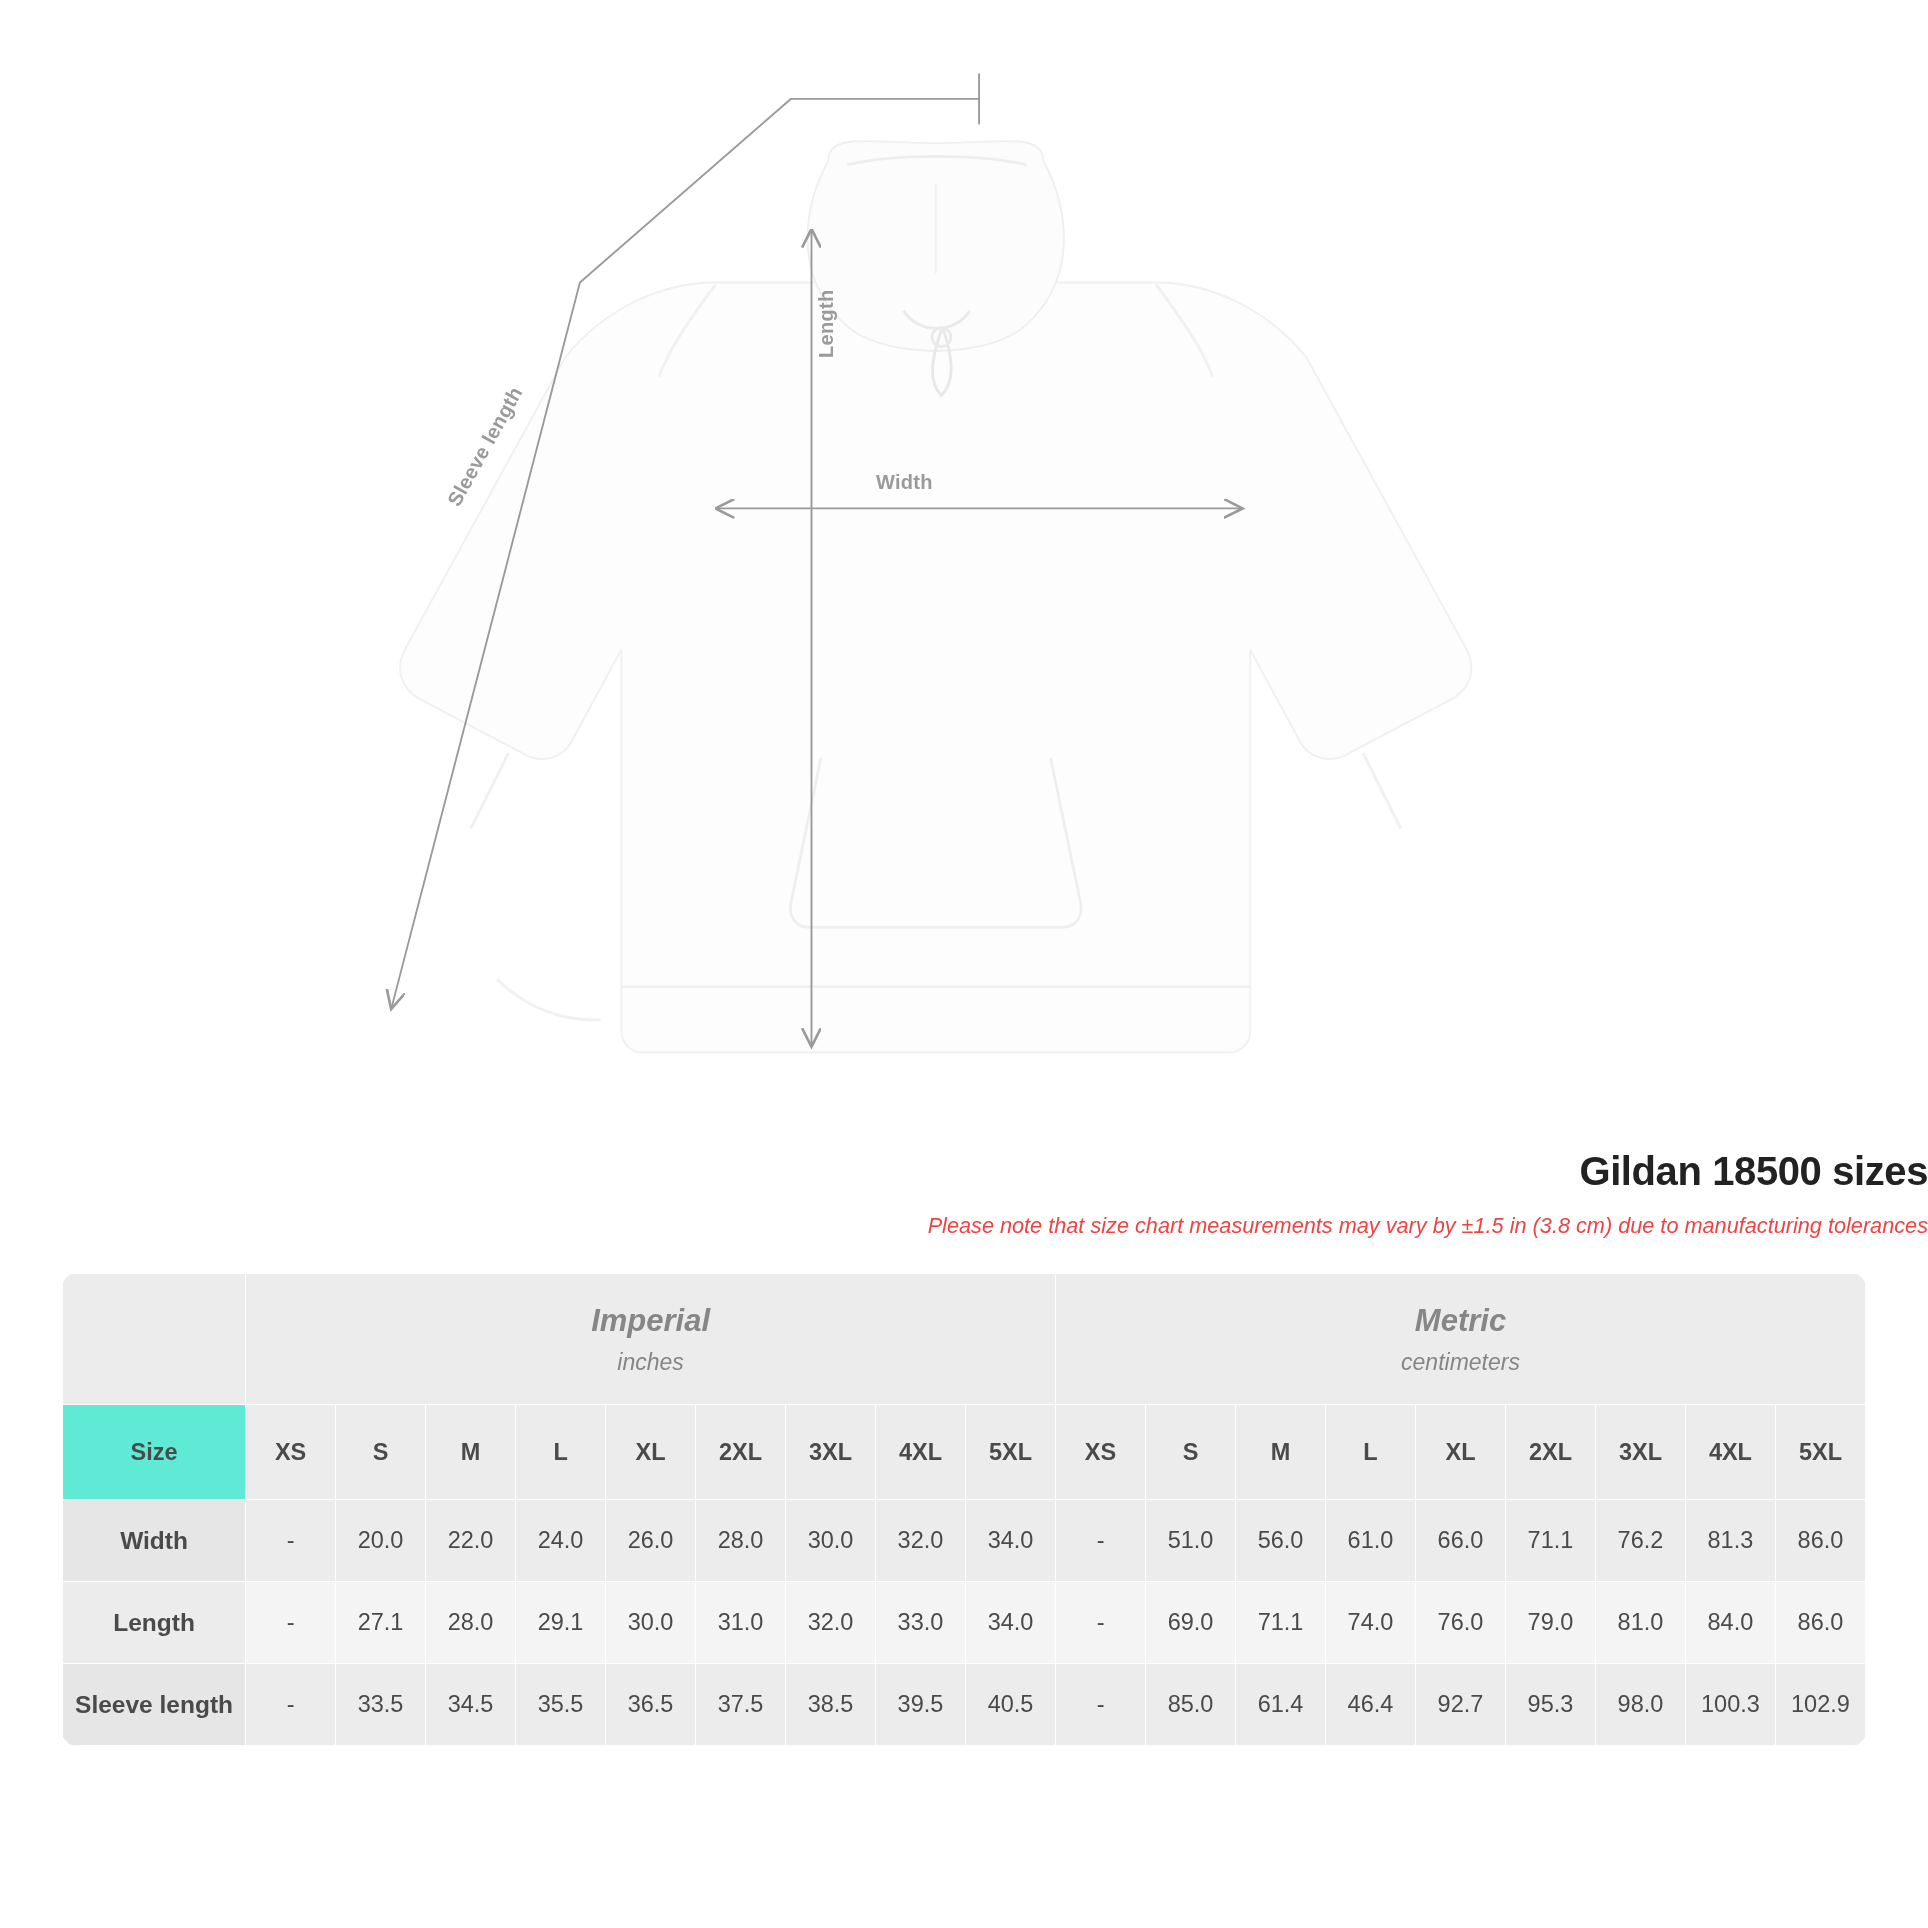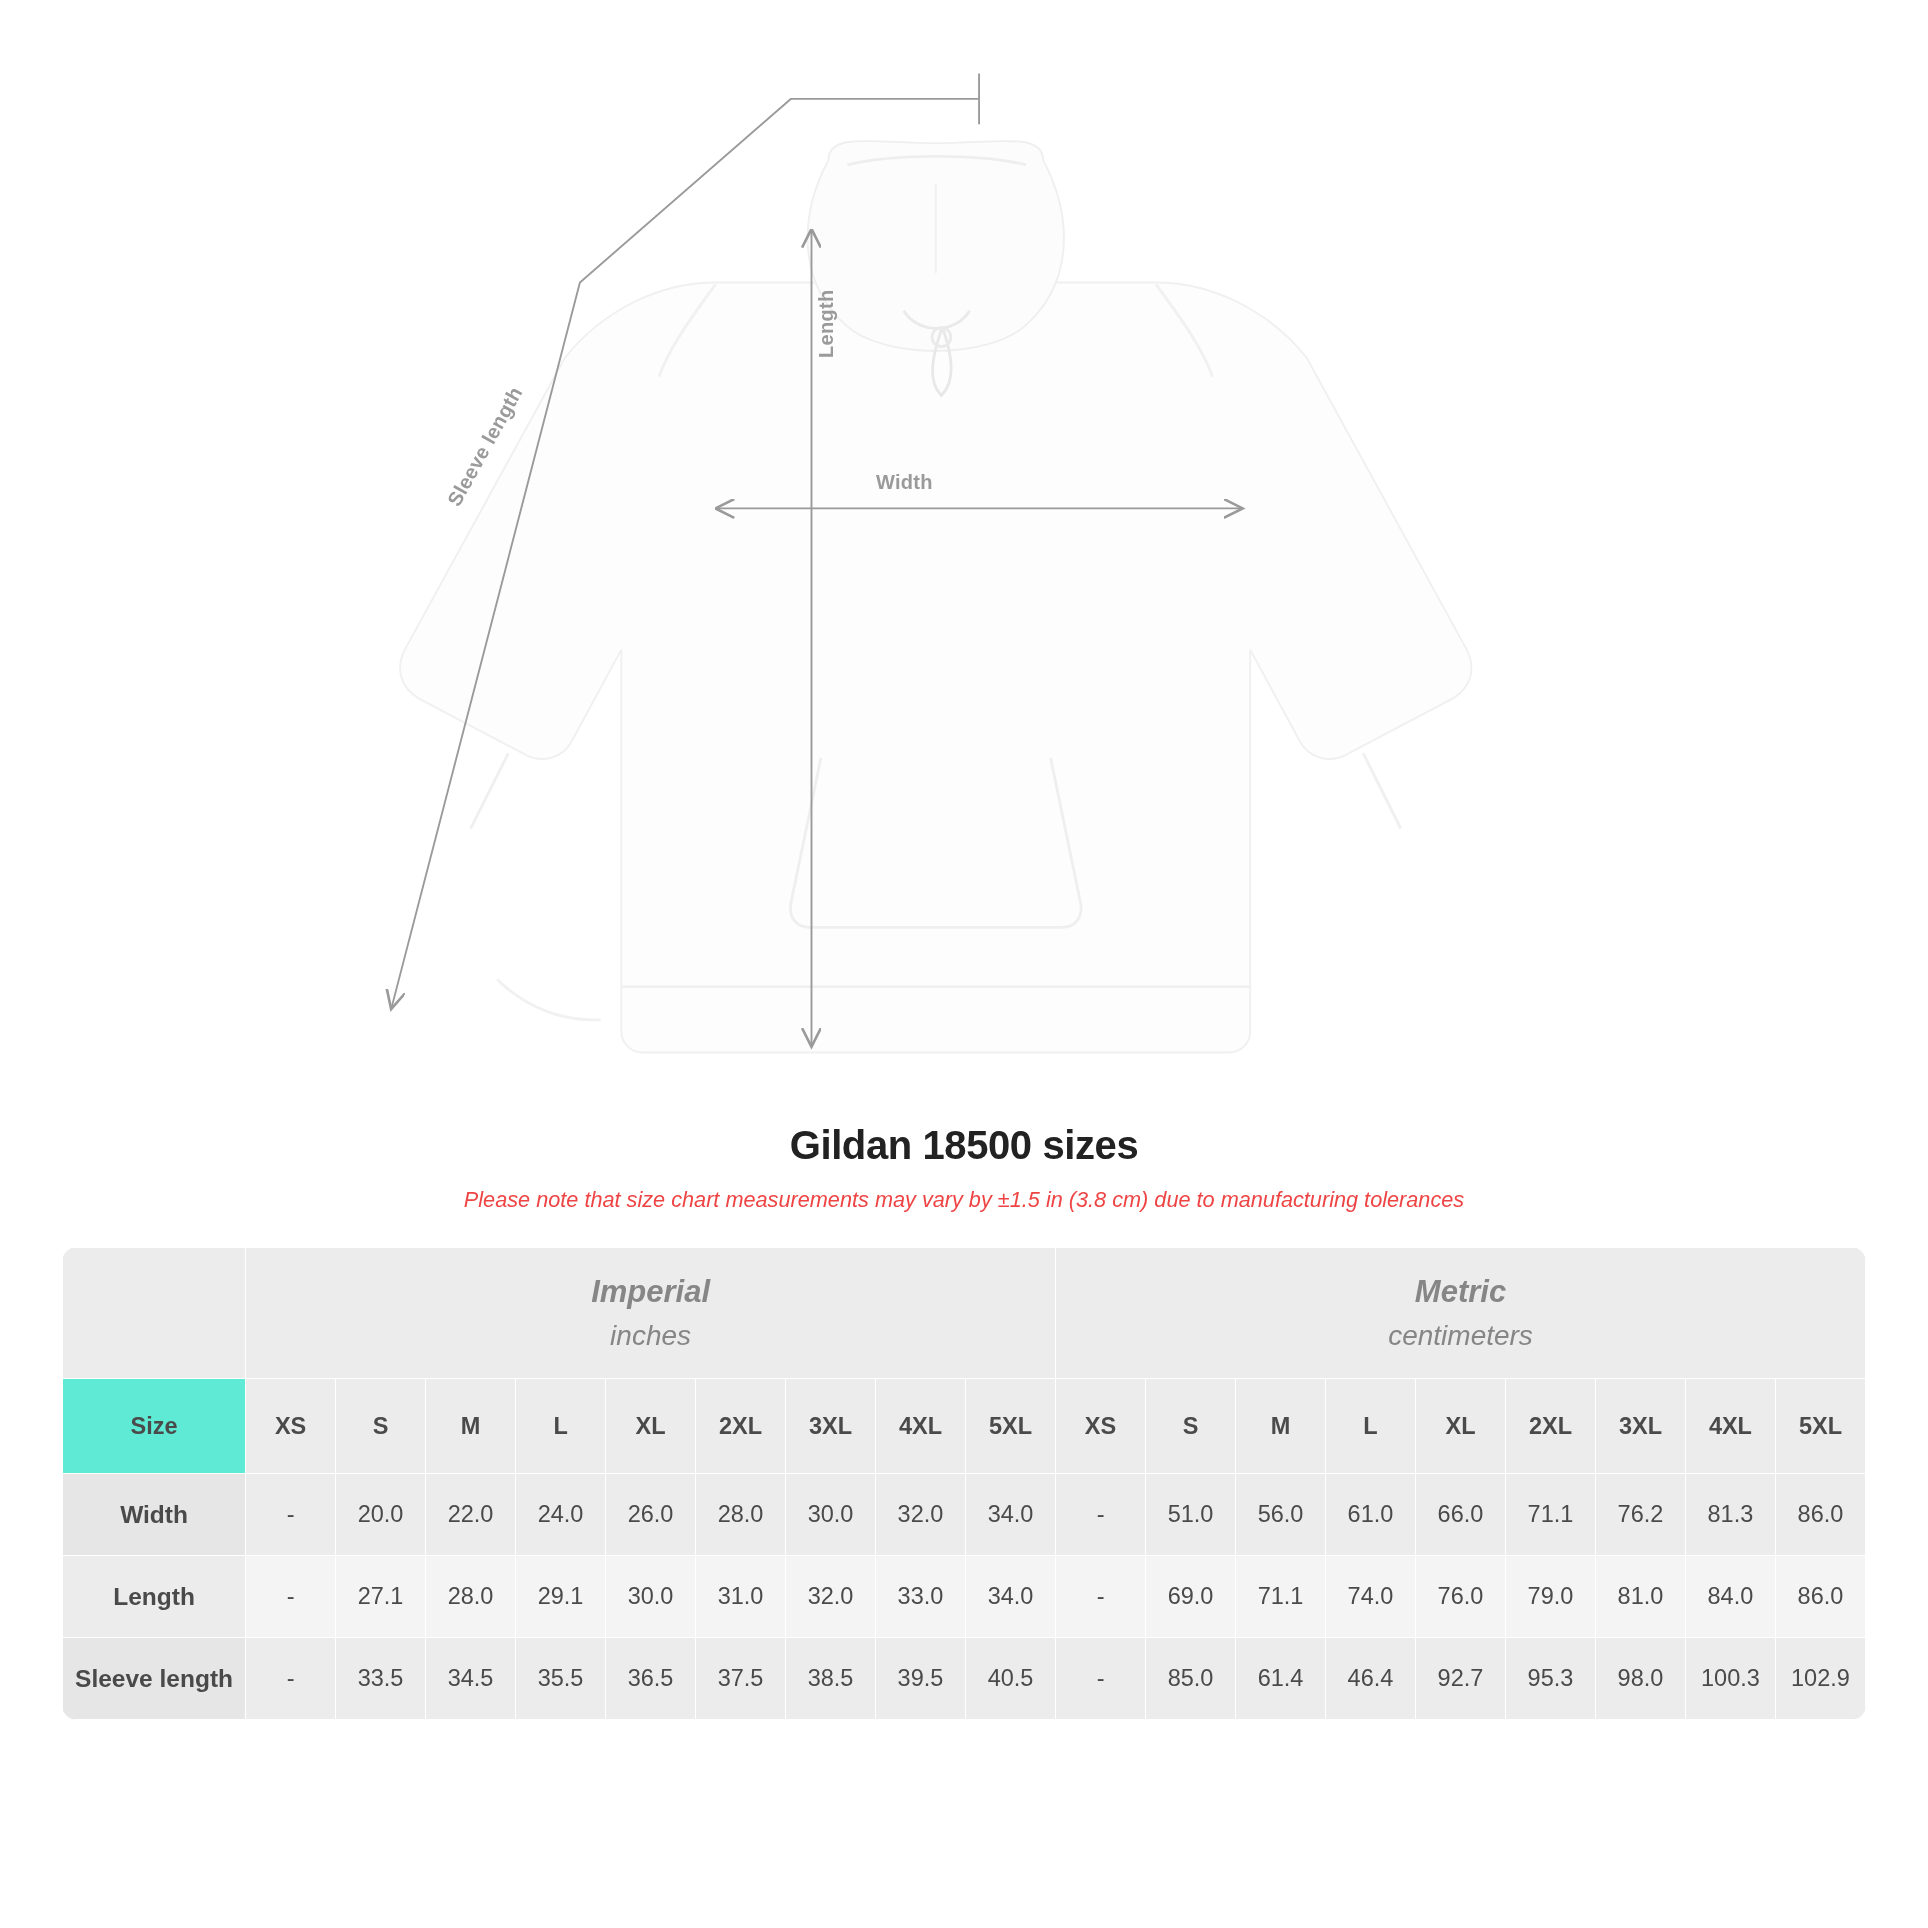--- a/index.html
+++ b/index.html
@@ -51,22 +51,22 @@
   }
   .label-sleeve {
     left: 443px;
     top: 499px;
     transform: rotate(-61deg);
     transform-origin: left top;
   }
 
   
   .title-block {
-    text-align: center;
-    margin-top: 12px;
+    text-align: right;
+    margin-top: 38px;
   }
   .chart-title {
     font-size: 40px;
     font-weight: bold;
     color: #222222;
     letter-spacing: -0.4px;
   }
   .chart-note {
     font-size: 21.7px;
     font-style: italic;
@@ -98,21 +98,21 @@
     height: 130px;
     border: none;
   }
   .unit-title {
     font-size: 31px;
     font-weight: bold;
     font-style: italic;
     color: #868686;
   }
   .unit-sub {
-    font-size: 28px;
+    font-size: 23px;
     font-style: italic;
     color: #868686;
     margin-top: 10px;
   }
   .head-row th {
     height: 94px;
     font-size: 24.5px;
     font-weight: bold;
     color: #5a5a5a;
     background: #f2f2f2;

